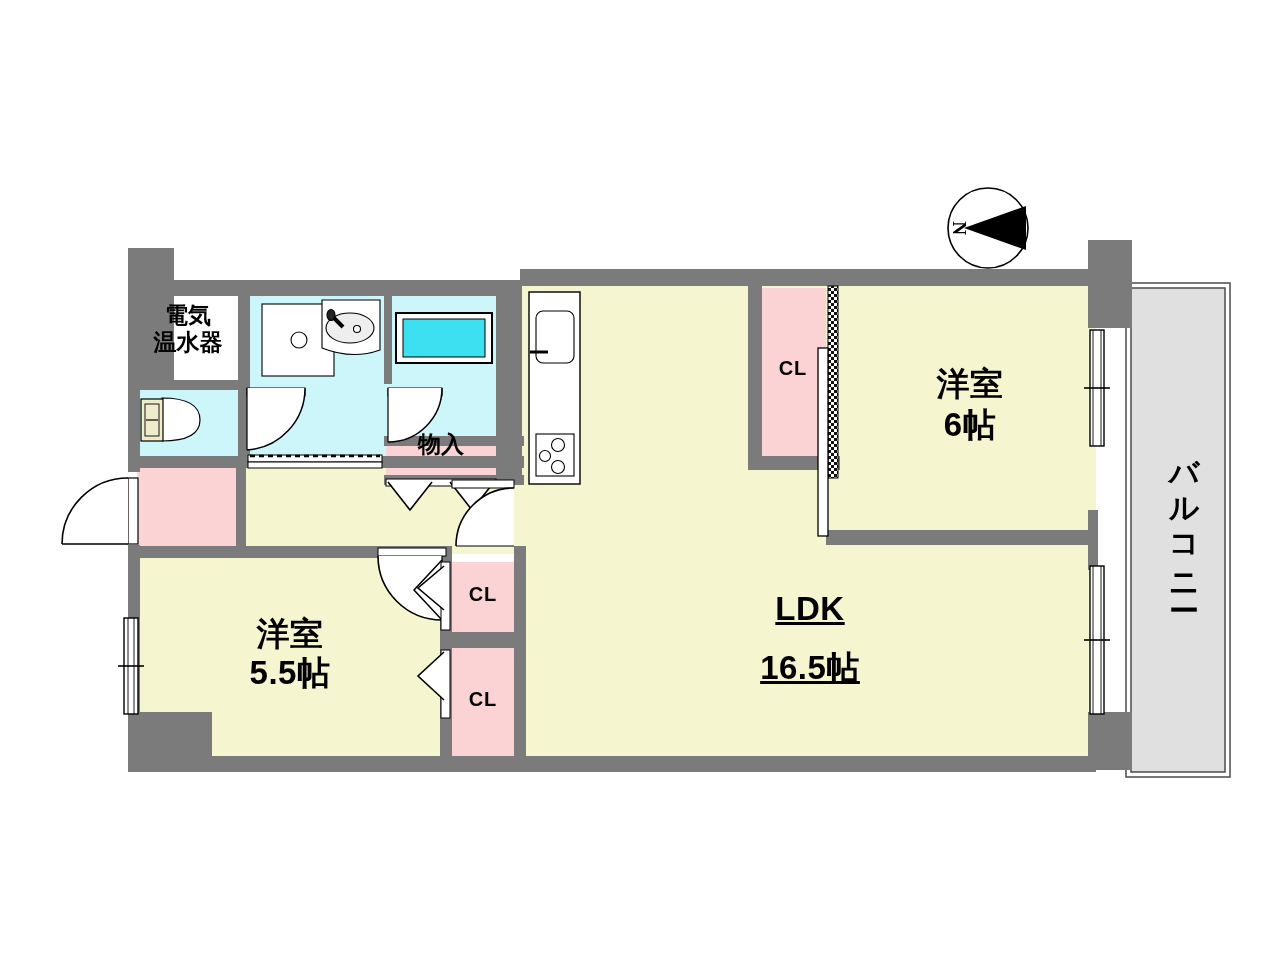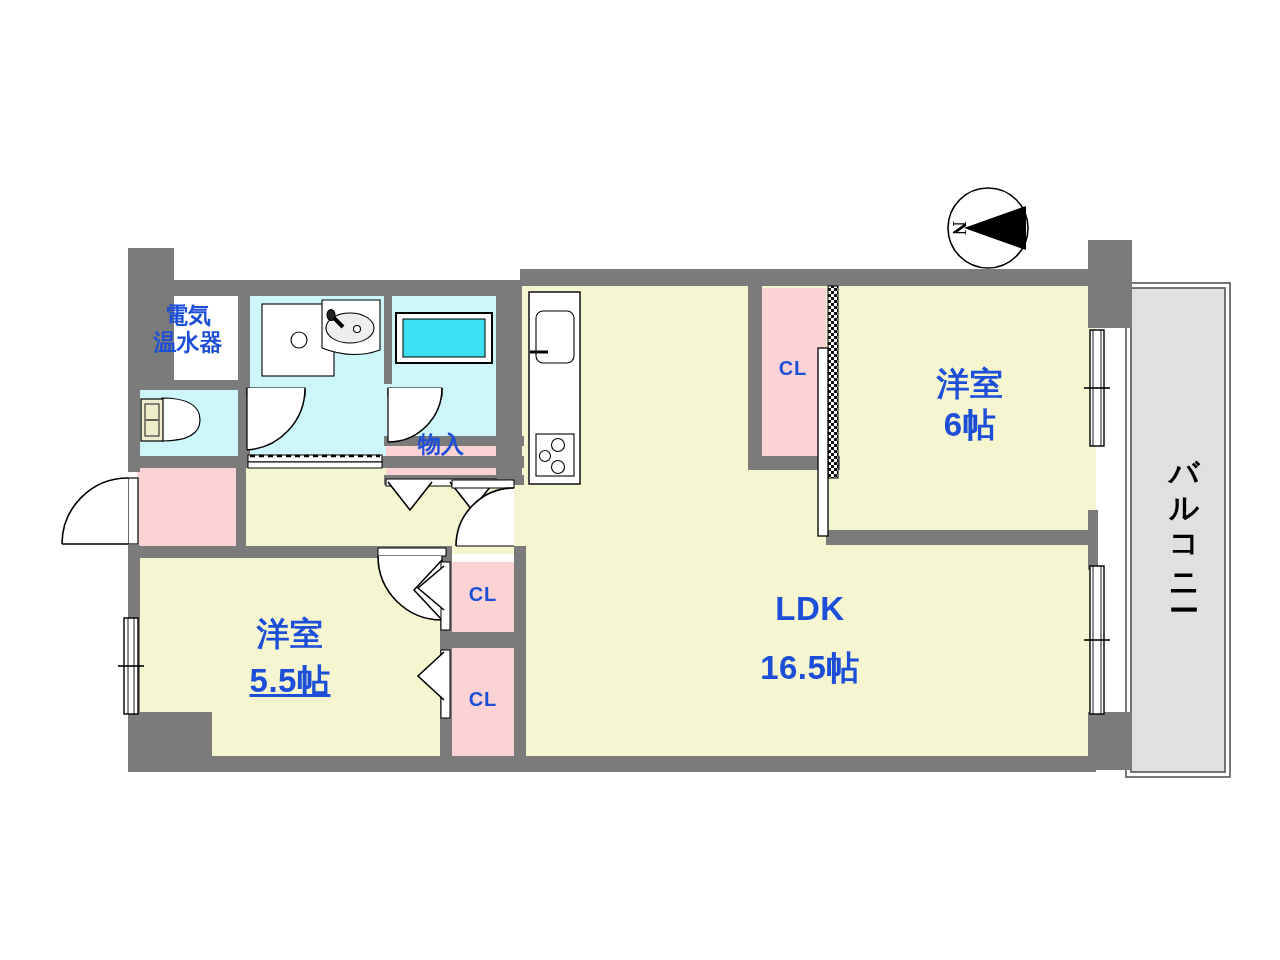--- a/index.html
+++ b/index.html
@@ -21,21 +21,21 @@
     background: #ffffff;
   }
   #plan-svg {
     position: absolute;
     left: 0;
     top: 0;
   }
   .room-label {
     position: absolute;
     text-align: center;
-    color: #1d4ed8;
+    color: #000000;
     font-weight: bold;
     line-height: 1.18;
     white-space: nowrap;
     pointer-events: none;
     -webkit-font-smoothing: antialiased;
   }
   .lbl-big { font-size: 33px; letter-spacing: 0.5px; }
   .lbl-sm  { font-size: 23px; }
   .lbl-cl  { font-size: 20px; letter-spacing: 1px; }
   .vert-label {
@@ -269,23 +269,23 @@
 
   <div class="room-label lbl-cl" style="left:450px; top:688px; width:66px;">CL</div>
 
   <div class="room-label lbl-big" style="left:880px; top:365px; width:180px;">
     <div>洋室</div>
     <div style="margin-top:2px;">6帖</div>
   </div>
 
   <div class="room-label lbl-big" style="left:195px; top:615px; width:190px;">
     <div>洋室</div>
-    <div style="margin-top:8px;text-decoration:underline;">5.5帖</div>
-  </div>
-
-  <div class="room-label lbl-big" style="left:690px; top:590px; width:240px;">
+    <div style="">5.5帖</div>
+  </div>
+
+  <div class="room-label lbl-big" style="left:690px; top:590px; width:240px;text-decoration:underline;">
     <div>LDK</div>
     <div style="margin-top:20px;">16.5帖</div>
   </div>
 
   <div class="vert-label" style="left:1163px; top:438px;">バルコニー</div>
 
 </div>
 
 </body></html>

